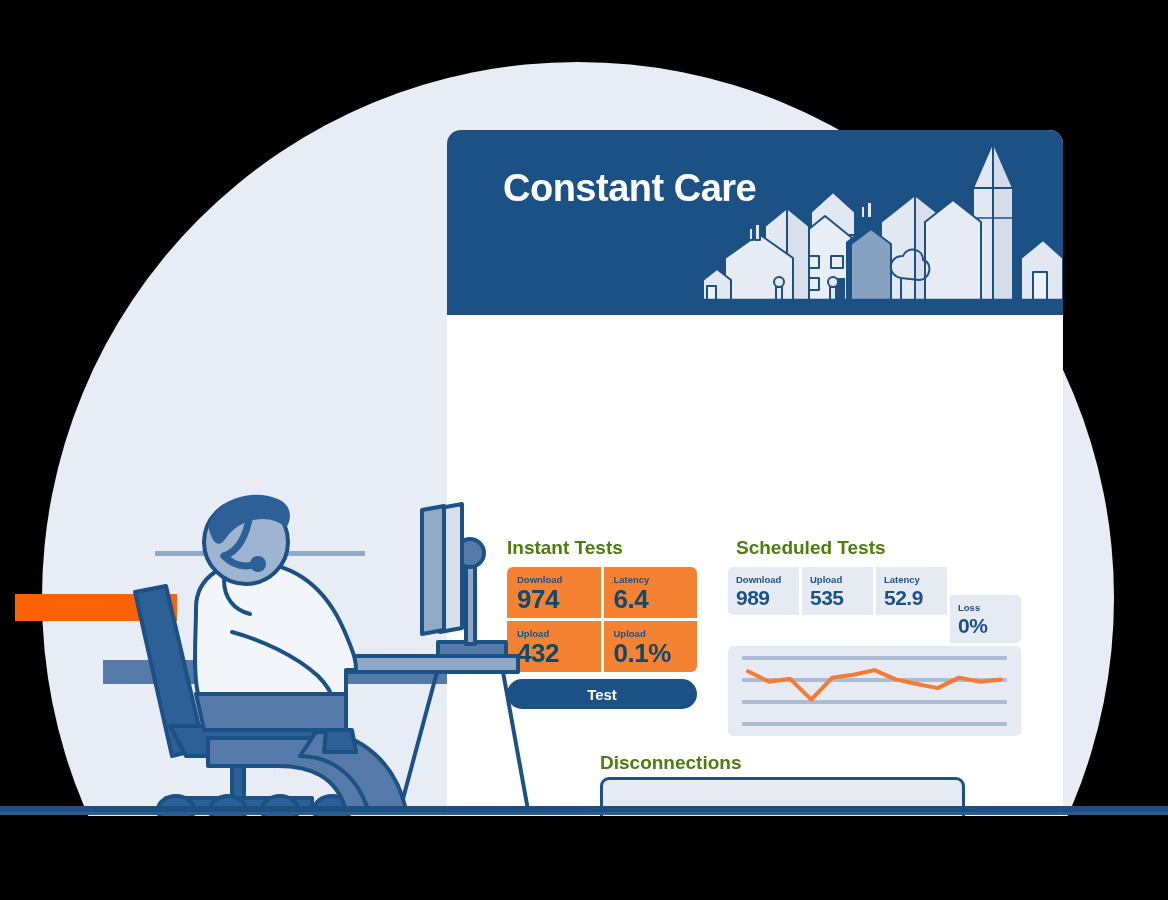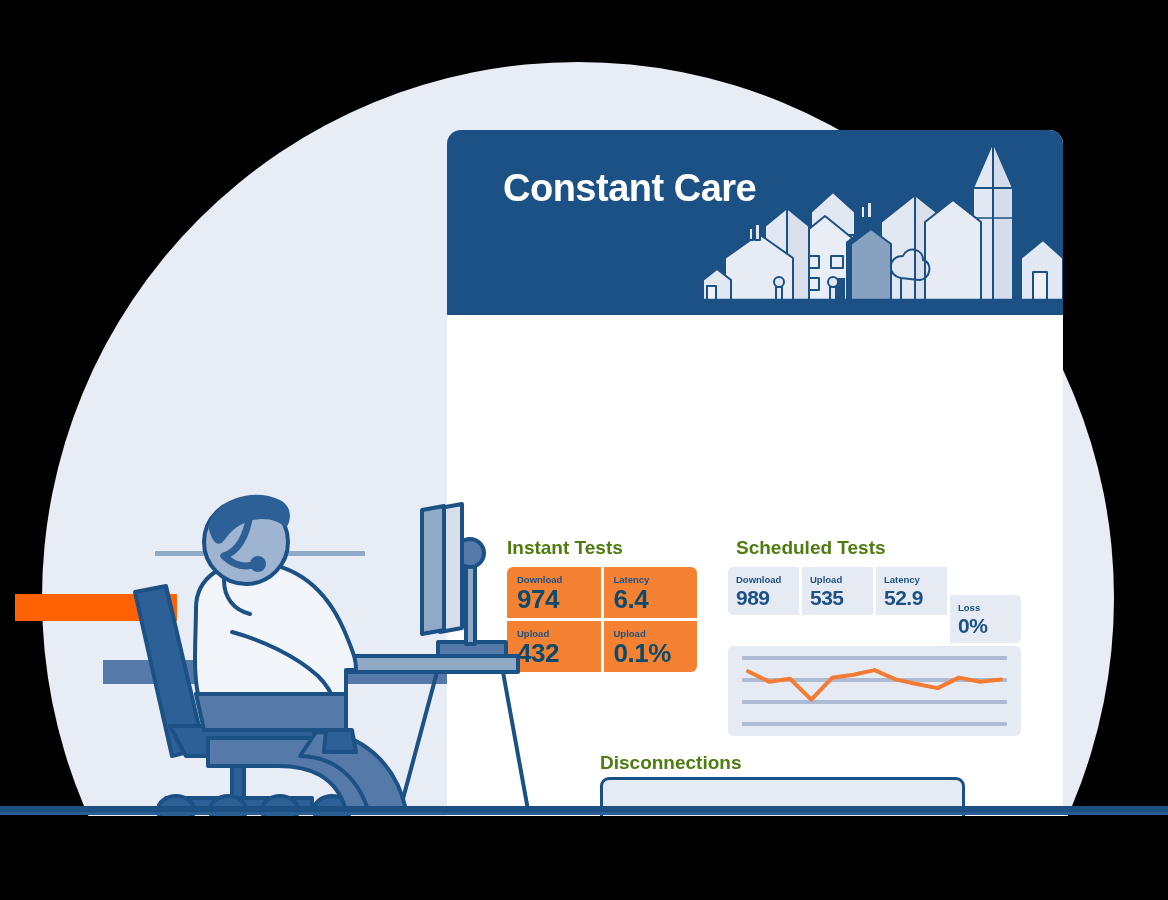--- a/index.html
+++ b/index.html
@@ -366,20 +366,21 @@
             </div>
             <div class="tile">
               <div class="tile-label">Upload</div>
               <div class="tile-value">432</div>
             </div>
             <div class="tile">
               <div class="tile-label">Upload</div>
               <div class="tile-value">0.1%</div>
             </div>
           </div>
+          <div class="test-btn">Test</div>
         </div>
 
         <div class="section-title" style="left:281px; top:222px;margin-left:8px;">Scheduled Tests</div>
         <div class="sched-wrap">
           <div class="sched-tiles">
             <div class="sched-tile">
               <div class="sched-label">Download</div>
               <div class="sched-value">989</div>
             </div>
             <div class="sched-tile">

